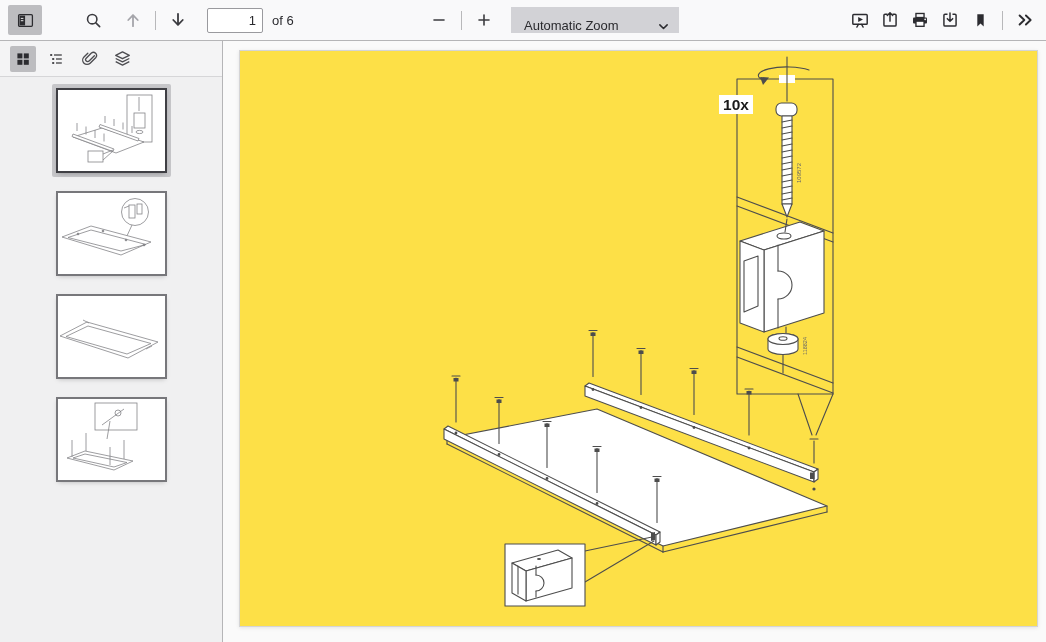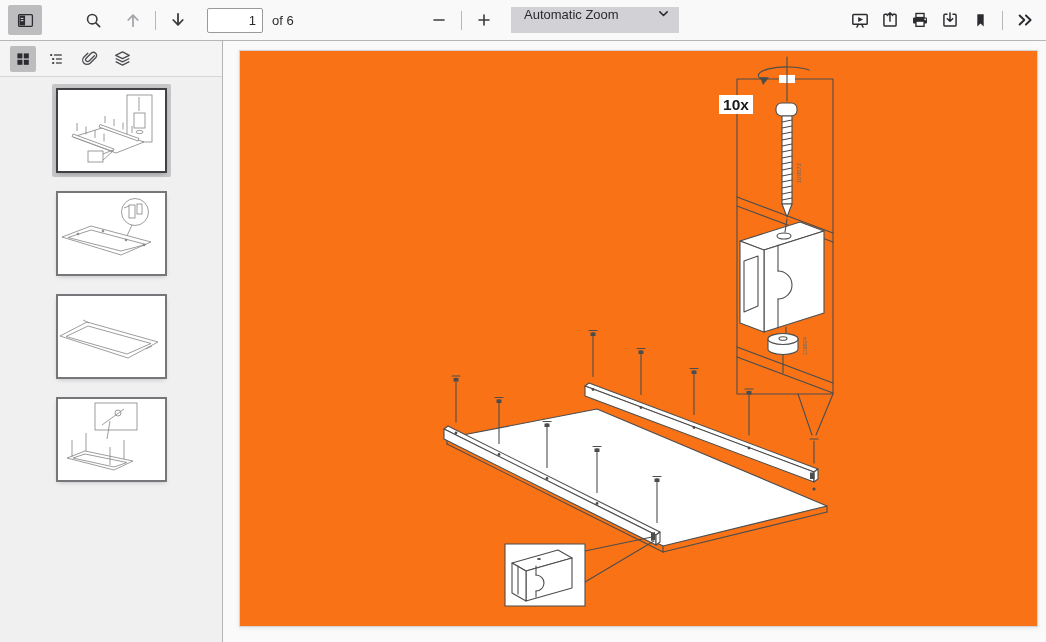--- a/index.html
+++ b/index.html
@@ -13,41 +13,41 @@
   .tb-right{position:absolute;right:6px;top:0;height:40px;display:flex;align-items:center;}
   .tb-btn{width:30px;height:30px;border:0;padding:0;background:transparent;border-radius:2px;
           display:flex;align-items:center;justify-content:center;cursor:pointer;}
   .tb-btn.wide{width:34px;}
   .tb-btn.active{background:#bdbdc0;}
   .tb-divider{width:1px;height:19px;background:#b8b8ba;margin:0 7px;}
   .page-input{width:42px;height:23px;margin-left:14px;border:1px solid #9a9a9e;border-radius:2px;
           text-align:right;padding:0 6px;font-size:13px;color:#2a2a2e;background:#fff;font-family:inherit;}
   .of-label{font-size:13px;color:#2a2a2e;margin-left:9px;white-space:nowrap;}
   .zoom-select{height:26px;width:146px;margin-left:12px;background:#d2d2d6;border:0;border-radius:0;
-          display:flex;align-items:flex-start;justify-content:space-between;padding:0 9px 0 13px;
+          display:flex;align-items:flex-end;justify-content:space-between;padding:0 9px 0 13px;
           font-size:13px;color:#2a2a2e;cursor:pointer;}
   .ml36{margin-left:36px;} .ml10{margin-left:10px;}
 
   
   .body{display:flex;height:601px;}
   .sidebar{width:222px;background:#f0f0f1;border-right:1px solid #b5b5b7;display:flex;flex-direction:column;}
   .sidebar-toolbar{height:35px;background:#f4f4f5;border-bottom:1px solid #d6d6d8;
           display:flex;align-items:center;padding-left:10px;gap:7px;flex:none;}
   .sb-btn{width:26px;height:26px;border:0;padding:0;background:transparent;border-radius:2px;
           display:flex;align-items:center;justify-content:center;cursor:pointer;}
   .sb-btn.active{background:#bdbdc0;}
   .thumbs{flex:1;overflow:hidden;display:flex;flex-direction:column;align-items:center;padding-top:7px;}
   .thumb-wrap{padding:6px;border-radius:2px;margin-bottom:10px;cursor:pointer;}
   .thumb-wrap.selected{background:#c6c6c9;}
   .thumb{width:107px;height:81px;background:#fff;box-shadow:0 0 0 2px #77777b,0 2px 5px rgba(0,0,0,.25);}
   .thumb-wrap.selected .thumb{box-shadow:0 0 0 2px #3f3f44,0 2px 5px rgba(0,0,0,.3);}
   .thumb svg{display:block;width:107px;height:81px;}
 
   .viewer{flex:1;position:relative;background:#fafafa;}
-  .pdf-page{position:absolute;left:16px;top:9px;width:797px;height:575px;background:#f97316;
+  .pdf-page{position:absolute;left:16px;top:9px;width:797px;height:575px;background:#fde047;
           border:1px solid #d4d4d6;box-shadow:0 1px 4px rgba(0,0,0,.09);}
   .pdf-page svg{display:block;width:797px;height:575px;}
 
   .icon{display:block;}
 </style>
 </head>
 <body>
 
 <div class="app">
 

